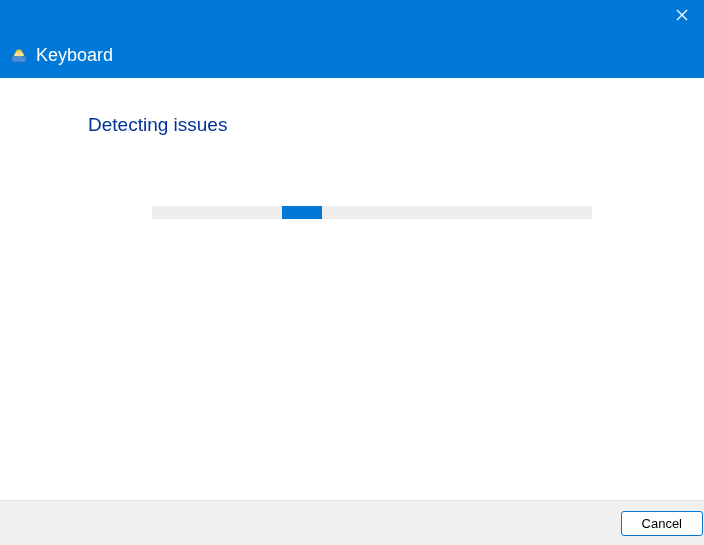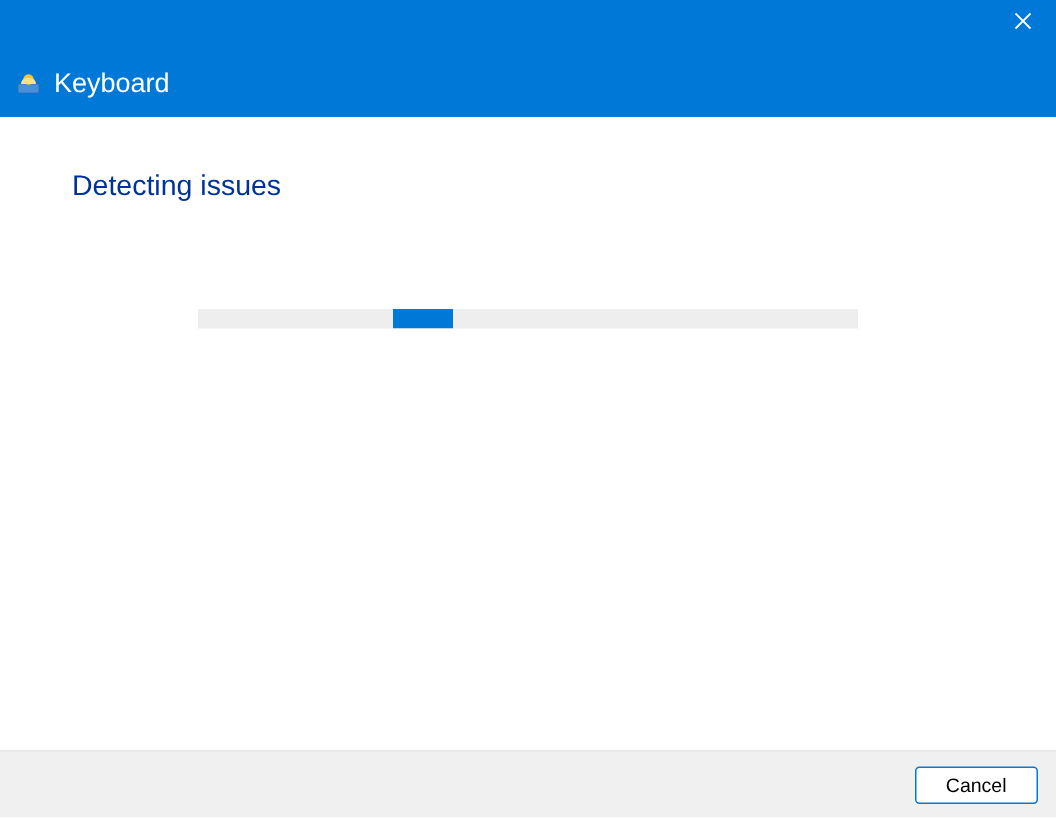--- a/index.html
+++ b/index.html
@@ -57,20 +57,21 @@
     }
     .header-title {
       color: #ffffff;
       font-size: 18px;
       font-weight: 400;
     }
     .content {
       flex: 1;
       padding: 36px 48px 0 48px;
       background: #ffffff;
+      margin-left: 40px;
     }
     .heading {
       color: #003399;
       font-size: 19px;
       font-weight: 400;
       margin-bottom: 70px;
     }
     .progress-wrap {
       display: flex;
       justify-content: center;
@@ -90,21 +91,21 @@
       height: 100%;
       background: #0078d7;
     }
     .footer {
       height: 45px;
       background: #f0f0f0;
       border-top: 1px solid #e5e5e5;
       display: flex;
       align-items: center;
       justify-content: flex-end;
-      padding-right: 12px;
+      padding-right: 1px;
     }
     .cancel-btn {
       background: #ffffff;
       border: 1px solid #0078d7;
       border-radius: 3px;
       padding: 4px 20px;
       font-size: 13px;
       font-family: inherit;
       color: #000000;
       cursor: pointer;

